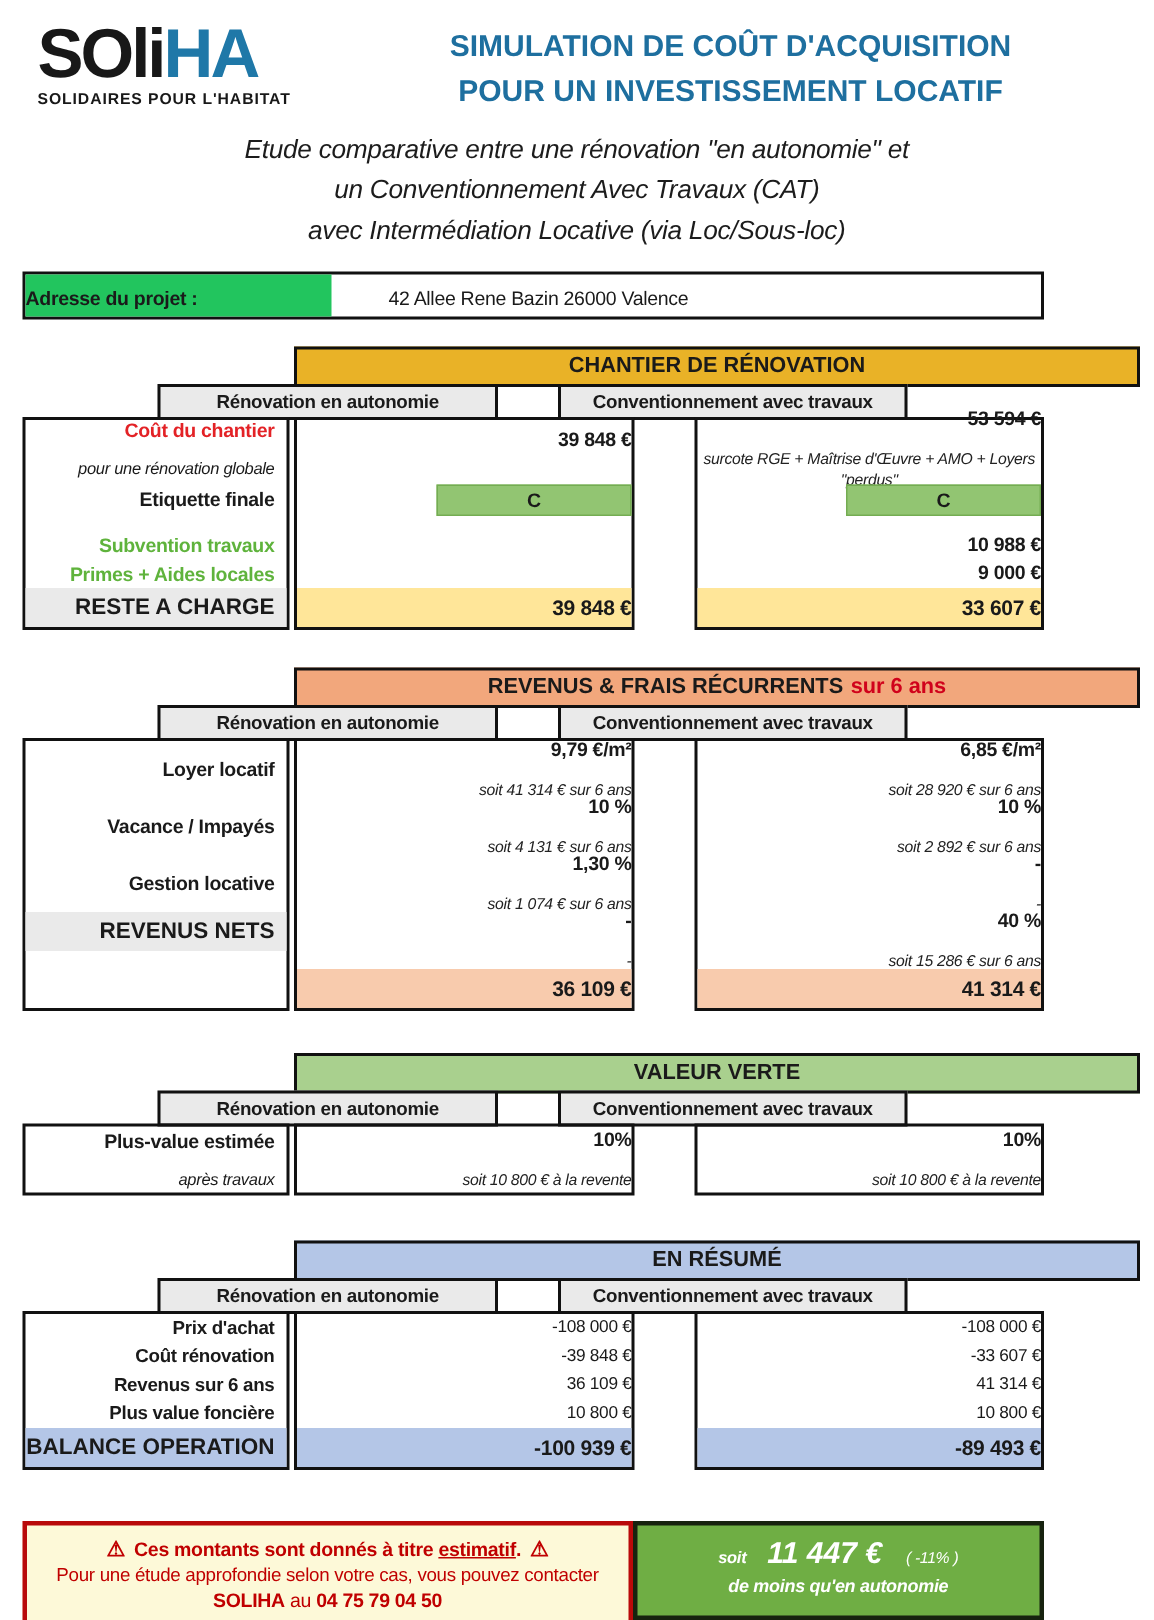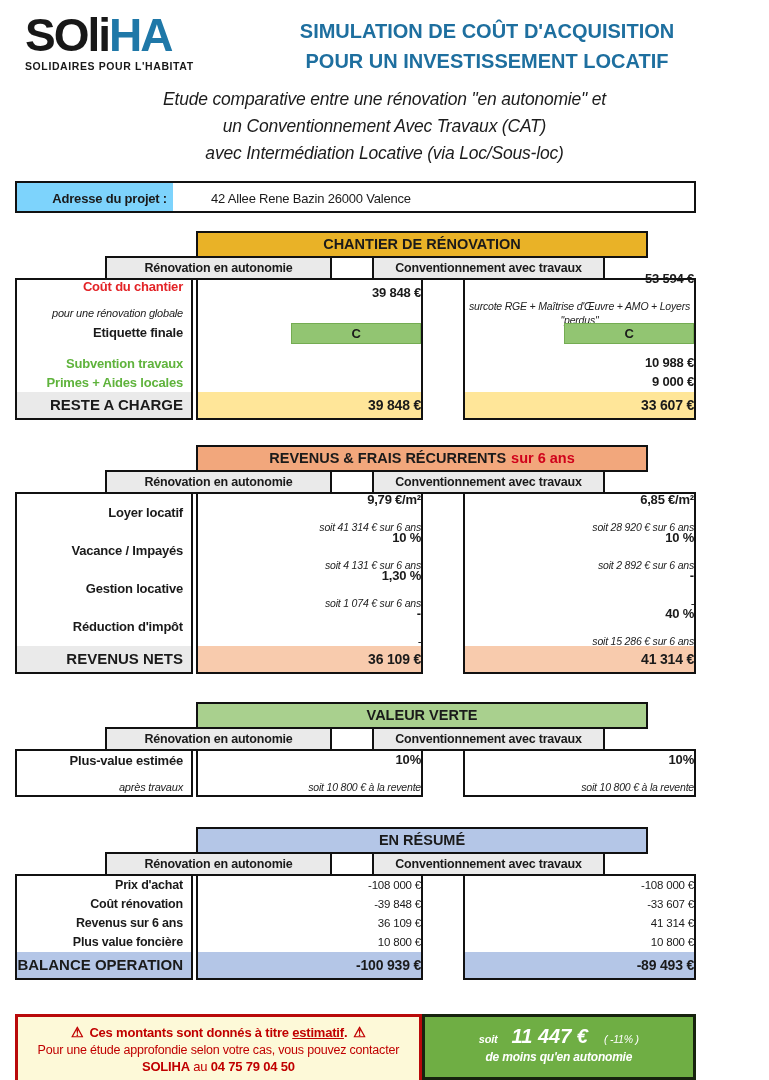--- a/index.html
+++ b/index.html
@@ -17,26 +17,26 @@
   .logo-black { color:#181818; }
   .logo-blue { color:#1F78A8; }
   .logo-tagline { font-size:10.5px; font-weight:bold; letter-spacing:0.6px; color:#181818; margin-top:2px; }
   .title-block { flex:1; text-align:center; padding-top:4px; }
   .title-line { font-size:20px; font-weight:bold; color:#1E6F9F; line-height:1.5; letter-spacing:0; }
 
   .subtitle { text-align:center; margin-top:10px; font-style:italic; font-size:17.5px; line-height:1.55; color:#1c1c1c; }
 
   
   .address { display:flex; margin:14px 0 0 15px; width:681px; height:32px; border:2px solid #111; }
-  .address-label { width:156px; background:#7dd3fc; font-weight:bold; font-size:13px; text-align:right; padding:8px 6px 0 0; }
+  .address-label { width:204px; background:#22c55e; font-weight:bold; font-size:13px; padding:8px 6px 0 0; }
   .address-value { flex:1; font-size:13px; padding:8px 0 0 10px;margin-left:28px; }
 
   
   .section { margin-left:15px; width:681px; }
-  .sec-title { margin-left:181px; width:452px; border:2px solid #111; text-align:center;
+  .sec-title { margin-left:181px; width:564px; border:2px solid #111; text-align:center;
                font-weight:bold; font-size:14.5px; padding:3px 0 4px; letter-spacing:0; }
   .colheads { display:flex; margin-left:90px; margin-top:-2px; }
   .colhead { border:2px solid #111; background:#EAEAEA; font-weight:bold; text-align:center;
              font-size:12.5px; padding:3px 0; }
   .colhead.c-left { width:227px; }
   .colhead.c-right { width:233px; }
   .hgap { width:40px; }
   .body { display:flex; margin-top:-2px; }
   .labelbox { width:178px; border:2px solid #111; display:flex; flex-direction:column; }
   .lgap { width:3px; }
@@ -205,23 +205,20 @@
     <div class="labelbox">
       <div class="row r38">
           <div class="lab">Loyer locatif</div>
         </div>
       <div class="row r38">
           <div class="lab">Vacance / Impayés</div>
         </div>
       <div class="row r38">
           <div class="lab">Gestion locative</div>
         </div>
-      <div class="row r38">
-          <div class="lab">Réduction d'impôt</div>
-        </div>
       <div class="row r26 total-label">
           <div class="lab">REVENUS NETS</div>
         </div>
     </div>
     <div class="lgap"></div>
     <div class="valcol">
       <div class="row r38">
           <div class="val">9,79 €/m²</div>
           <div class="subval">soit 41 314 € sur 6 ans</div>
         </div>

